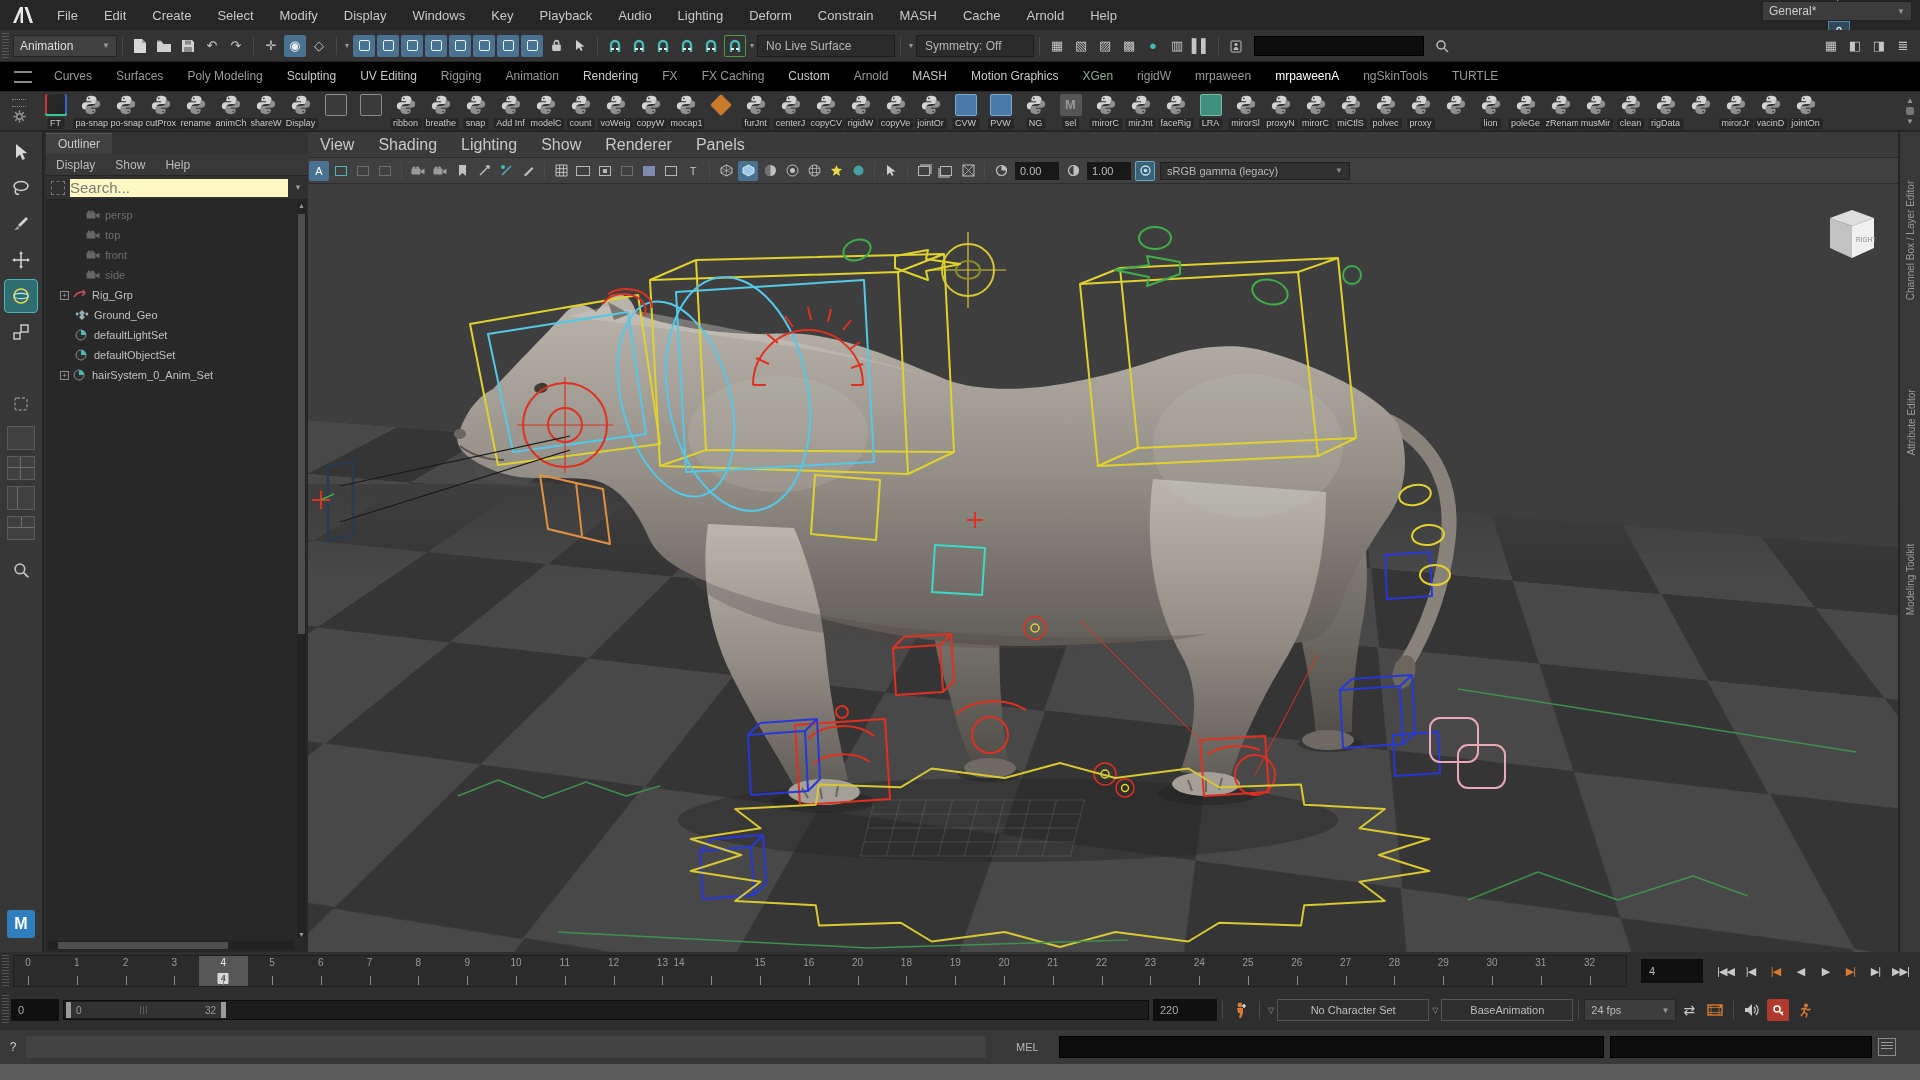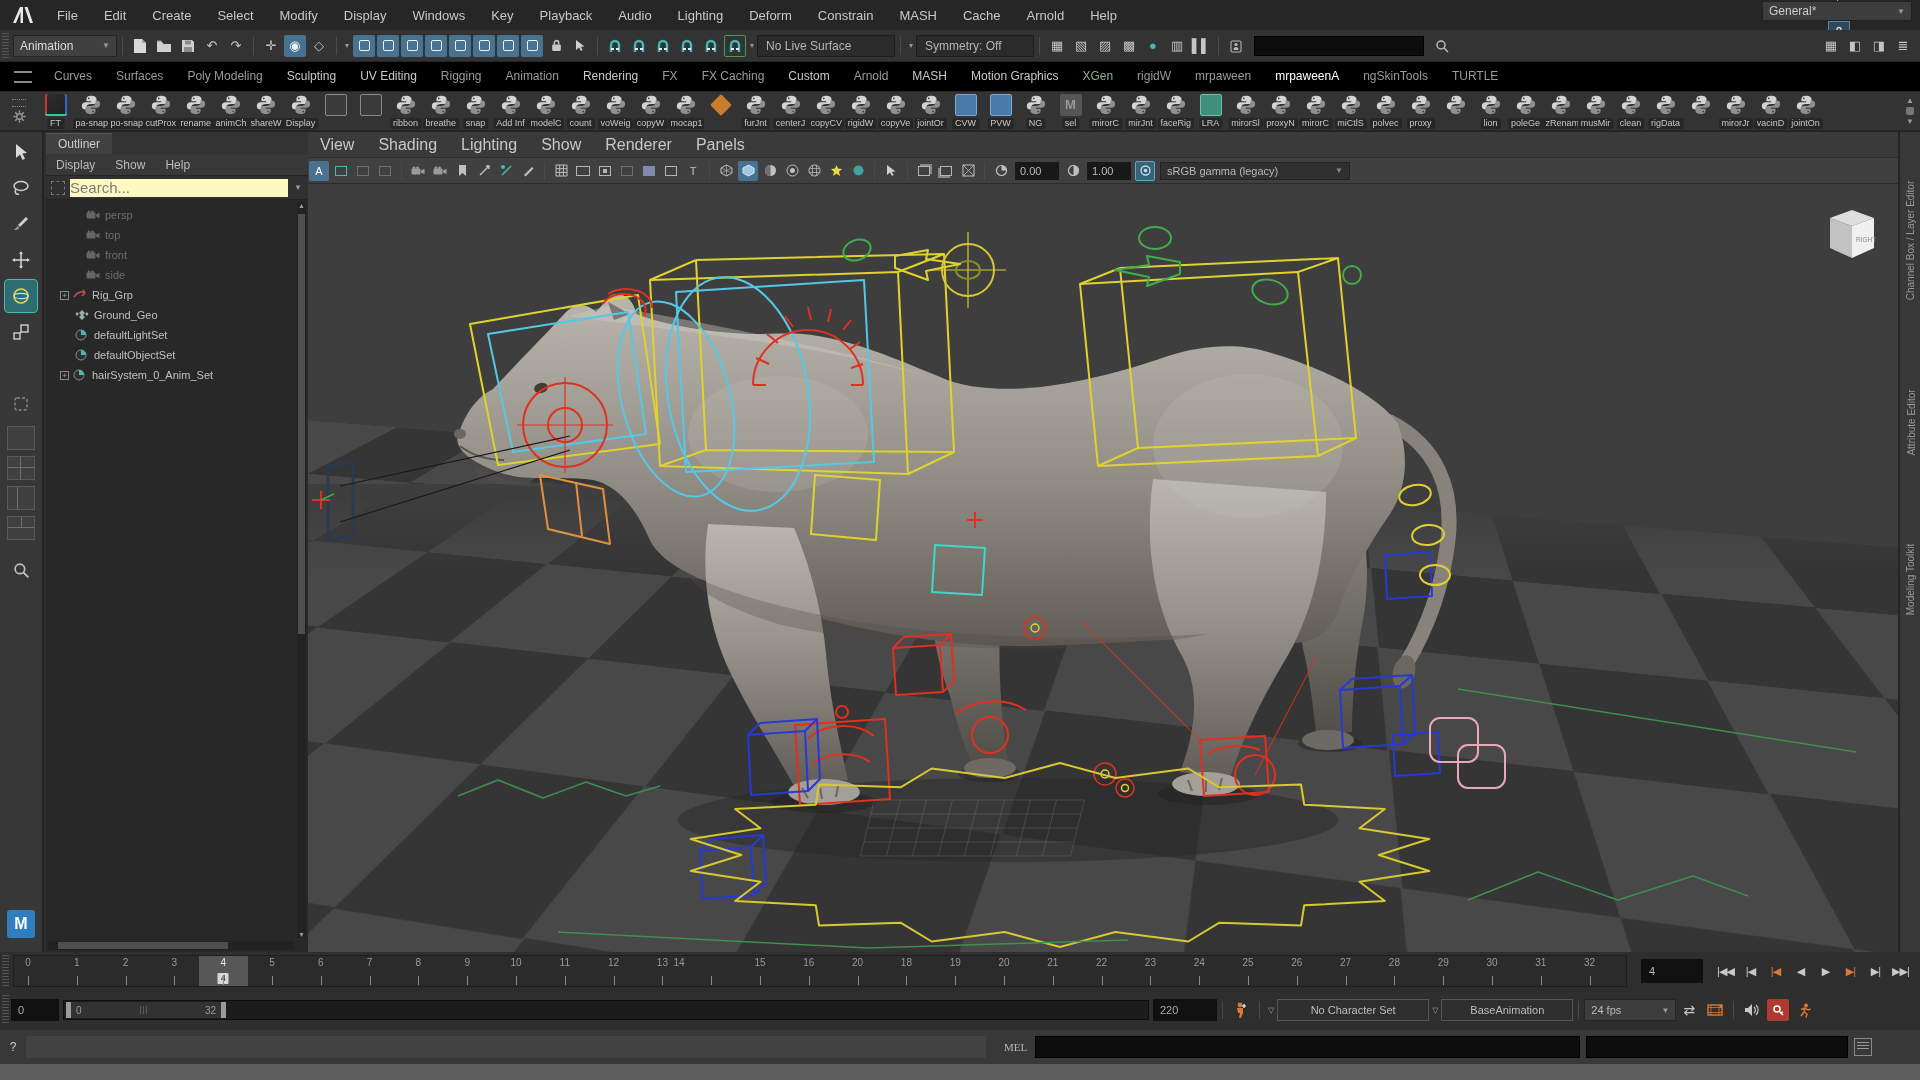--- a/index.html
+++ b/index.html
@@ -151,21 +151,21 @@
                     display:flex; align-items:center; justify-content:center; padding:0 10px; background:#2e2e2e; }
   #fps-select { width:92px; height:22px; background:#3d3d3d; border:1px solid #252525; color:#bbb; font-size:11px;
                 display:flex; align-items:center; padding:0 6px; }
   #fps-select .dd { margin-left:auto; font-size:8px; color:#999; }
   .bot-icon { width:22px; height:22px; display:flex; align-items:center; justify-content:center; margin:0 2px; }
   #autokey { background:#b03a30; border-radius:2px; }
 
   #mel-row { left:0; top:1030px; width:1920px; height:34px; background:#383838; display:flex; align-items:center; }
   #help-q { width:26px; text-align:center; color:#ccc; font-size:12px; }
   #helpline-space { width:960px; height:22px; background:#424242; margin-right:10px; }
-  #mel-label { font-size:11px; color:#b5b5b5; margin:0 8px;font-family:Liberation Serif, serif; }
+  #mel-label { font-size:11px; color:#b5b5b5; margin:0 20px; }
   .mel-field { height:22px; background:#0d0d0d; border:1px solid #000; }
   #script-editor-btn { width:18px; height:18px; border:1px solid #8a8a8a; margin-left:6px; position:relative; }
   #script-editor-btn::before { content:""; position:absolute; left:2px; top:3px; right:2px; height:1px; background:#999; box-shadow:0 3px 0 #999, 0 6px 0 #999; }
 
   #bottom-strip { left:0; top:1064px; width:1920px; height:16px; background:#5d5d5d; }
 </style>
 </head>
 <body>
 
 <svg width="0" height="0" style="position:absolute">

